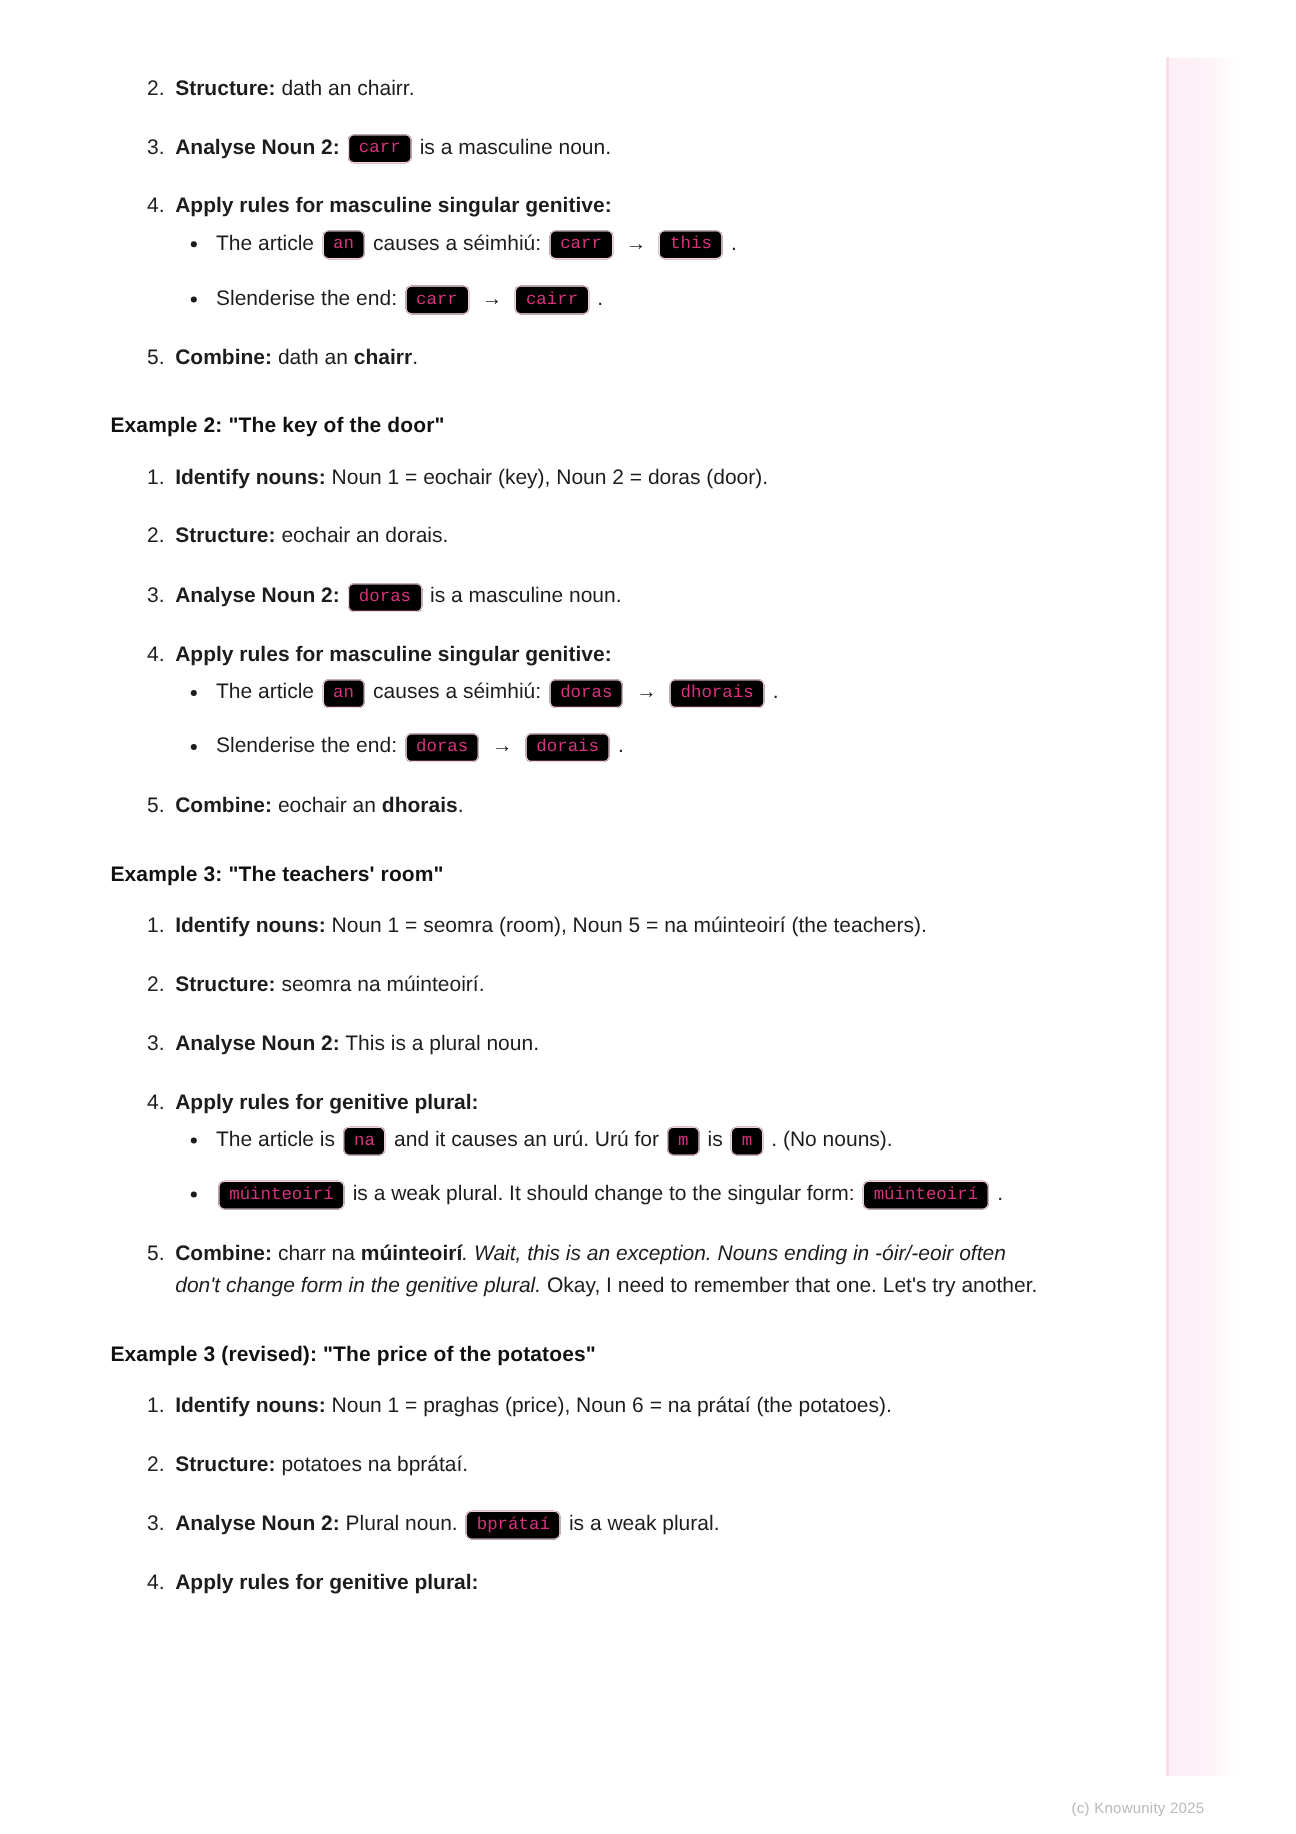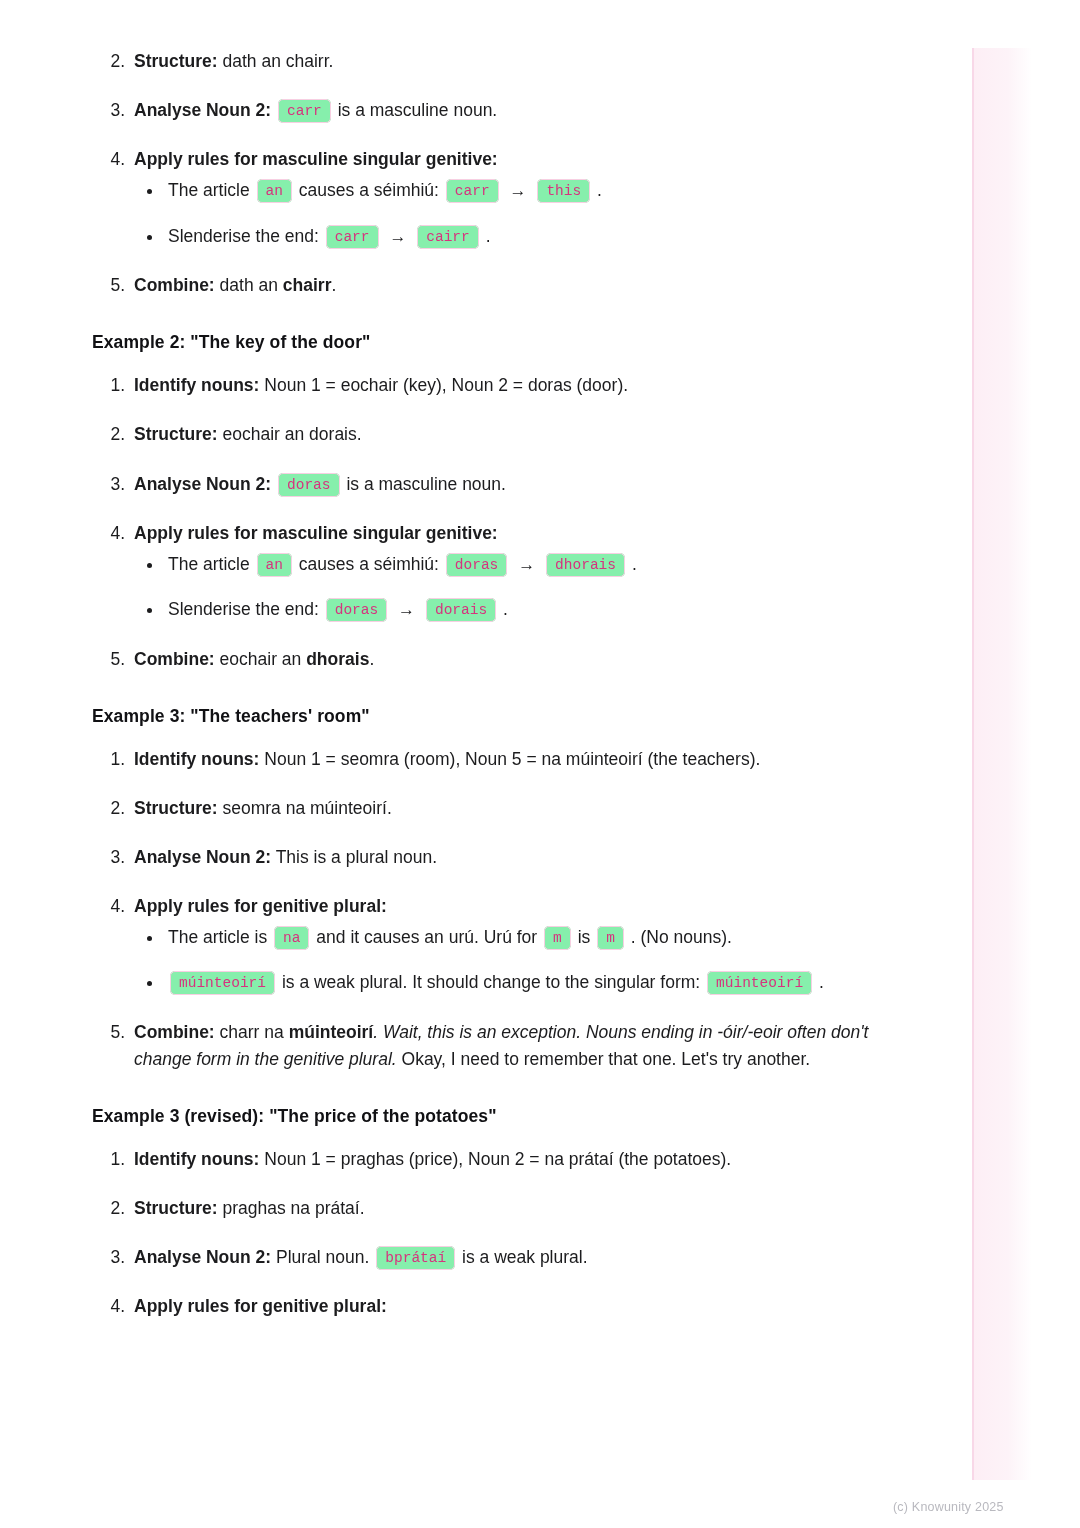--- a/index.html
+++ b/index.html
@@ -51,21 +51,21 @@
   }
   h3.heading {
     font-size: 17.5px;
     font-weight: bold;
     margin: 30px 0 16px 0;
     color: #111114;
     letter-spacing: 0.1px;
   }
   ol.steps {
     list-style: decimal;
-    margin: 4px;
+    margin: 16px;
     padding-left: 34px;
   }
   ol.steps > li {
     margin: 0 0 22px 0;
     padding-left: 4px;
   }
   ol.steps > li:last-child { margin-bottom: 0; }
   ul.bullets {
     list-style: disc;
     margin: 4px 0 0 0;
@@ -75,21 +75,21 @@
     margin: 0 0 18px 0;
     padding-left: 4px;
   }
   ul.bullets > li:last-child { margin-bottom: 0; }
   li::marker { color: #1c1c1e; }
   b, .b { font-weight: bold; }
   .it { font-style: italic; }
   code {
     font-family: "Liberation Mono", "DejaVu Sans Mono", monospace;
     font-size: 14.5px;
-    background: #86efac;
+    background: #000000;
     color: #d6337e;
     border: 1px solid #f7cfe2;
     border-radius: 5px;
     padding: 3px 8px 3px 8px;
     white-space: nowrap;
     margin: 0 2px;
     vertical-align: 1px;
   }
   .arrow {
     display: inline-block;
@@ -233,25 +233,25 @@
       <li>
         <b>Combine:</b>
         <span>charr na </span><b>múinteoirí</b><span class="it">. Wait, this is an exception. Nouns ending in -óir/-eoir often don't change form in the genitive plural.</span><span> Okay, I need to remember that one. Let's try another.</span>
       </li>
     </ol>
 
     <h3 class="heading">Example 3 (revised): "The price of the potatoes"</h3>
     <ol class="steps">
       <li>
         <b>Identify nouns:</b>
-        <span>Noun 1 = praghas (price), Noun 2 = na prátaí (the potatoes).</span>
-      </li>
-      <li>
-        <b>Structure:</b>
-        <span>praghas na prátaí.</span>
+        <span>Noun 1 = praghas (price), Noun 6 = na prátaí (the potatoes).</span>
+      </li>
+      <li>
+        <b>Structure:</b>
+        <span>potatoes na bprátaí.</span>
       </li>
       <li>
         <b>Analyse Noun 2:</b>
         <span>Plural noun.</span>
         <code>bprátaí</code>
         <span>is a weak plural.</span>
       </li>
       <li class="tight">
         <b>Apply rules for genitive plural:</b>
       </li>

